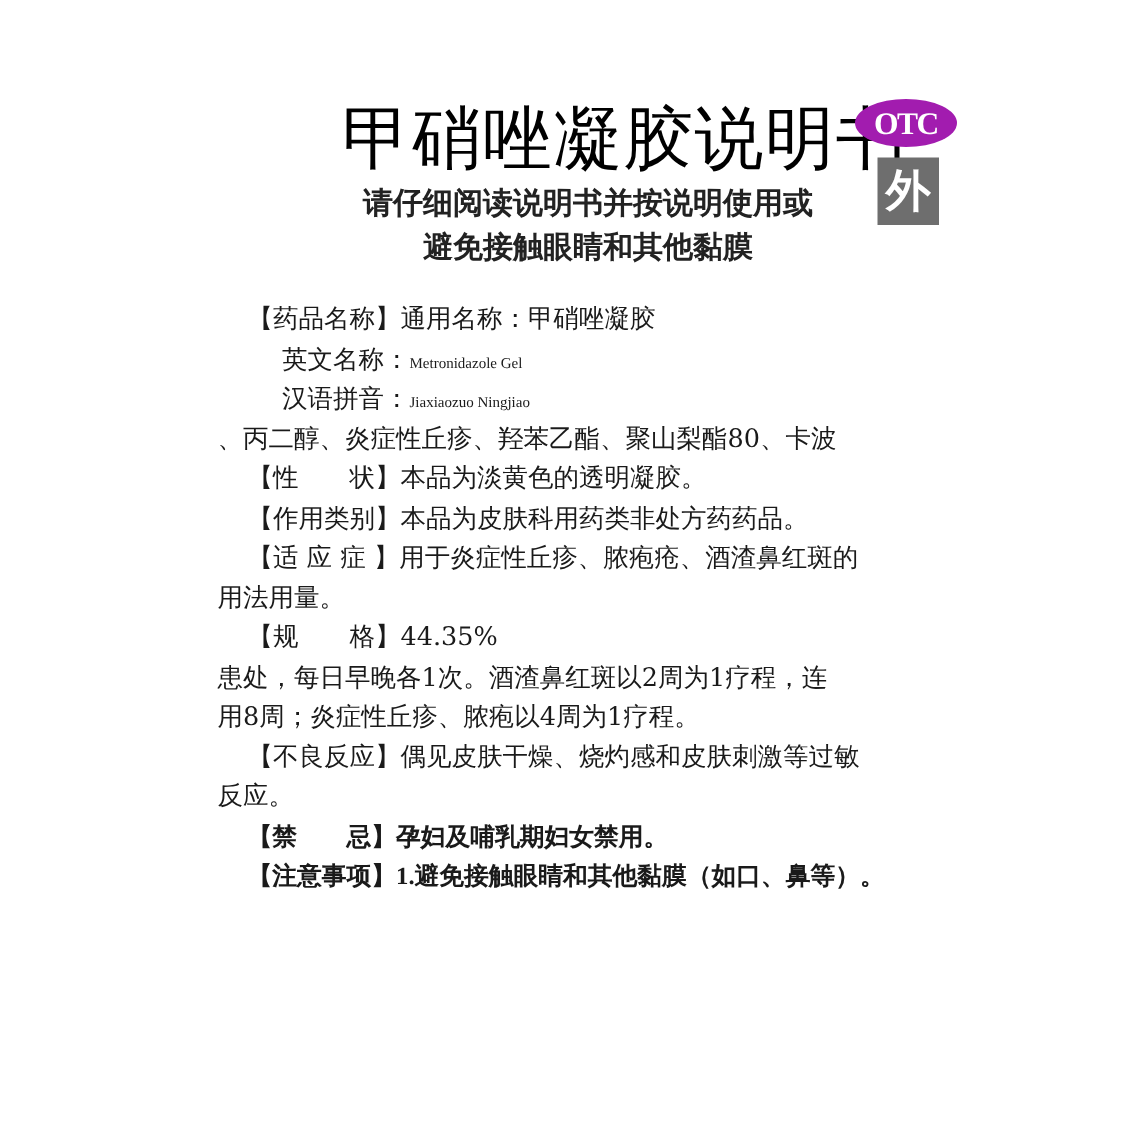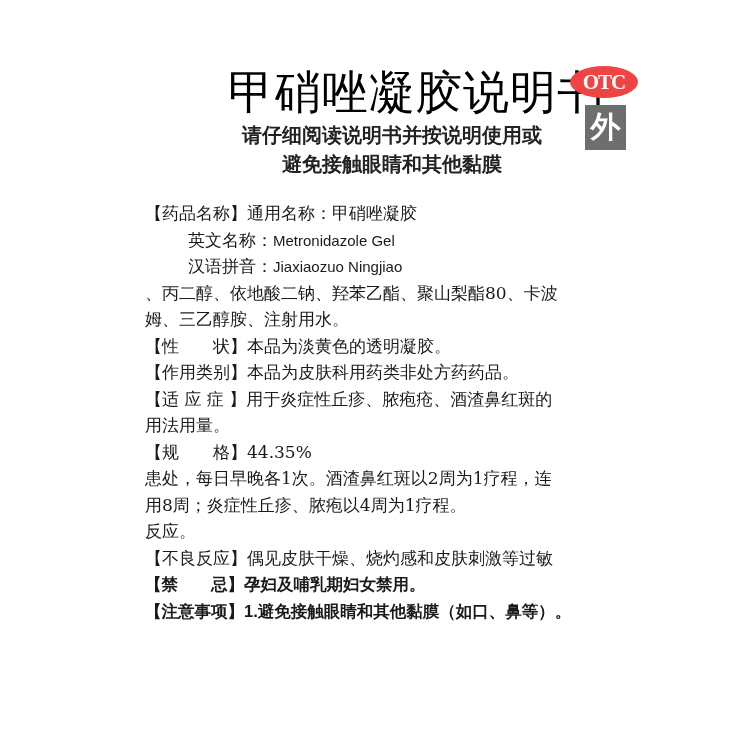--- a/index.html
+++ b/index.html
@@ -7,32 +7,32 @@
       font-family: "DejaVu Serif", "Liberation Serif", serif; color: #1a1a1a; }
     .title { position: absolute; left: 228px; top: 62px; width: 335px;
       font-family: "DejaVu Sans", "Liberation Sans", sans-serif; font-size: 46px;
       letter-spacing: 1px; color: #000000; white-space: nowrap; font-weight: normal; }
     .subtitle { position: absolute; left: 232px; width: 320px; text-align: center;
       font-family: Liberation Sans, sans-serif; font-size: 20px;
       font-weight: bold; color: #222; white-space: nowrap; }
     .sub1 { top: 122px; }
     .sub2 { top: 151px; }
     .otc { position: absolute; left: 570px; top: 66px; width: 68px; height: 32px;
-      border-radius: 50%; background: #ef4444; color: #fff;
+      border-radius: 50%; background: #a21caf; color: #fff;
       font-family: "Liberation Serif", serif; font-size: 21px; font-weight: bold;
       display: flex; align-items: center; justify-content: center; letter-spacing: -1px; }
     .wai { position: absolute; left: 585px; top: 105px; width: 41px; height: 45px;
       background: #6e6e6e; color: #fff; font-family: "DejaVu Sans", sans-serif;
       font-size: 30px; font-weight: bold; display: flex; align-items: center; justify-content: center; }
     .body { position: absolute; left: 145px; top: 200px; width: 500px; }
     .line { height: 26.5px; font-size: 17px; line-height: 26.5px; white-space: nowrap; }
     .indent { padding-left: 43px; }
-    .hd { display: inline-block; }
-    .sans { font-family: Liberation Sans, sans-serif; font-weight: bold; font-size: 16.5px; }
-    .mono { font-family: Liberation Sans, sans-serif; font-size: 15px; }
+    .hd { display: inline-block; margin-left: 20px; }
+    .sans { font-family: Liberation Serif, serif; font-weight: bold; font-size: 16.5px; }
+    .mono { font-family: Liberation Serif, serif; font-size: 10px; }
   </style>
 </head>
 <body>
 
 <div class="title">甲硝唑凝胶说明书</div>
 <div class="subtitle sub1">请仔细阅读说明书并按说明使用或</div>
 <div class="subtitle sub2">避免接触眼睛和其他黏膜</div>
 <div class="otc">OTC</div>
 <div class="wai">外</div>
 
@@ -40,44 +40,43 @@
   <div class="line">
     <span class="hd">【药品名称】</span><span>通用名称：甲硝唑凝胶</span>
   </div>
   <div class="line indent">
     <span>英文名称：</span><span class="mono">Metronidazole Gel</span>
   </div>
   <div class="line indent">
     <span>汉语拼音：</span><span class="mono">Jiaxiaozuo Ningjiao</span>
   </div>
 
-  <div class="line">、丙二醇、依地酸二钠、羟苯乙酯、聚山梨酯80、卡波</div>
-  <div class="line">姆、三乙醇胺、注射用水。</div>
+  <div class="line">、丙二醇、炎症性丘疹、羟苯乙酯、聚山梨酯80、卡波</div>
 
   <div class="line">
     <span class="hd">【性　　状】</span><span>本品为淡黄色的透明凝胶。</span>
   </div>
   <div class="line">
     <span class="hd">【作用类别】</span><span>本品为皮肤科用药类非处方药药品。</span>
   </div>
   <div class="line">
     <span class="hd">【适 应 症 】</span><span>用于炎症性丘疹、脓疱疮、酒渣鼻红斑的</span>
   </div>
   <div class="line">用法用量。</div>
   <div class="line">
     <span class="hd">【规　　格】</span><span>44.35%</span>
   </div>
 
   <div class="line">患处，每日早晚各1次。酒渣鼻红斑以2周为1疗程，连</div>
   <div class="line">用8周；炎症性丘疹、脓疱以4周为1疗程。</div>
 
-  <div class="line">反应。</div>
   <div class="line">
     <span class="hd">【不良反应】</span><span>偶见皮肤干燥、烧灼感和皮肤刺激等过敏</span>
   </div>
+  <div class="line">反应。</div>
 
   <div class="line sans">
     <span class="hd">【禁　　忌】</span><span>孕妇及哺乳期妇女禁用。</span>
   </div>
   <div class="line sans">
     <span class="hd">【注意事项】</span><span>1.避免接触眼睛和其他黏膜（如口、鼻等）。</span>
   </div>
 </div>
 
 </body></html>

